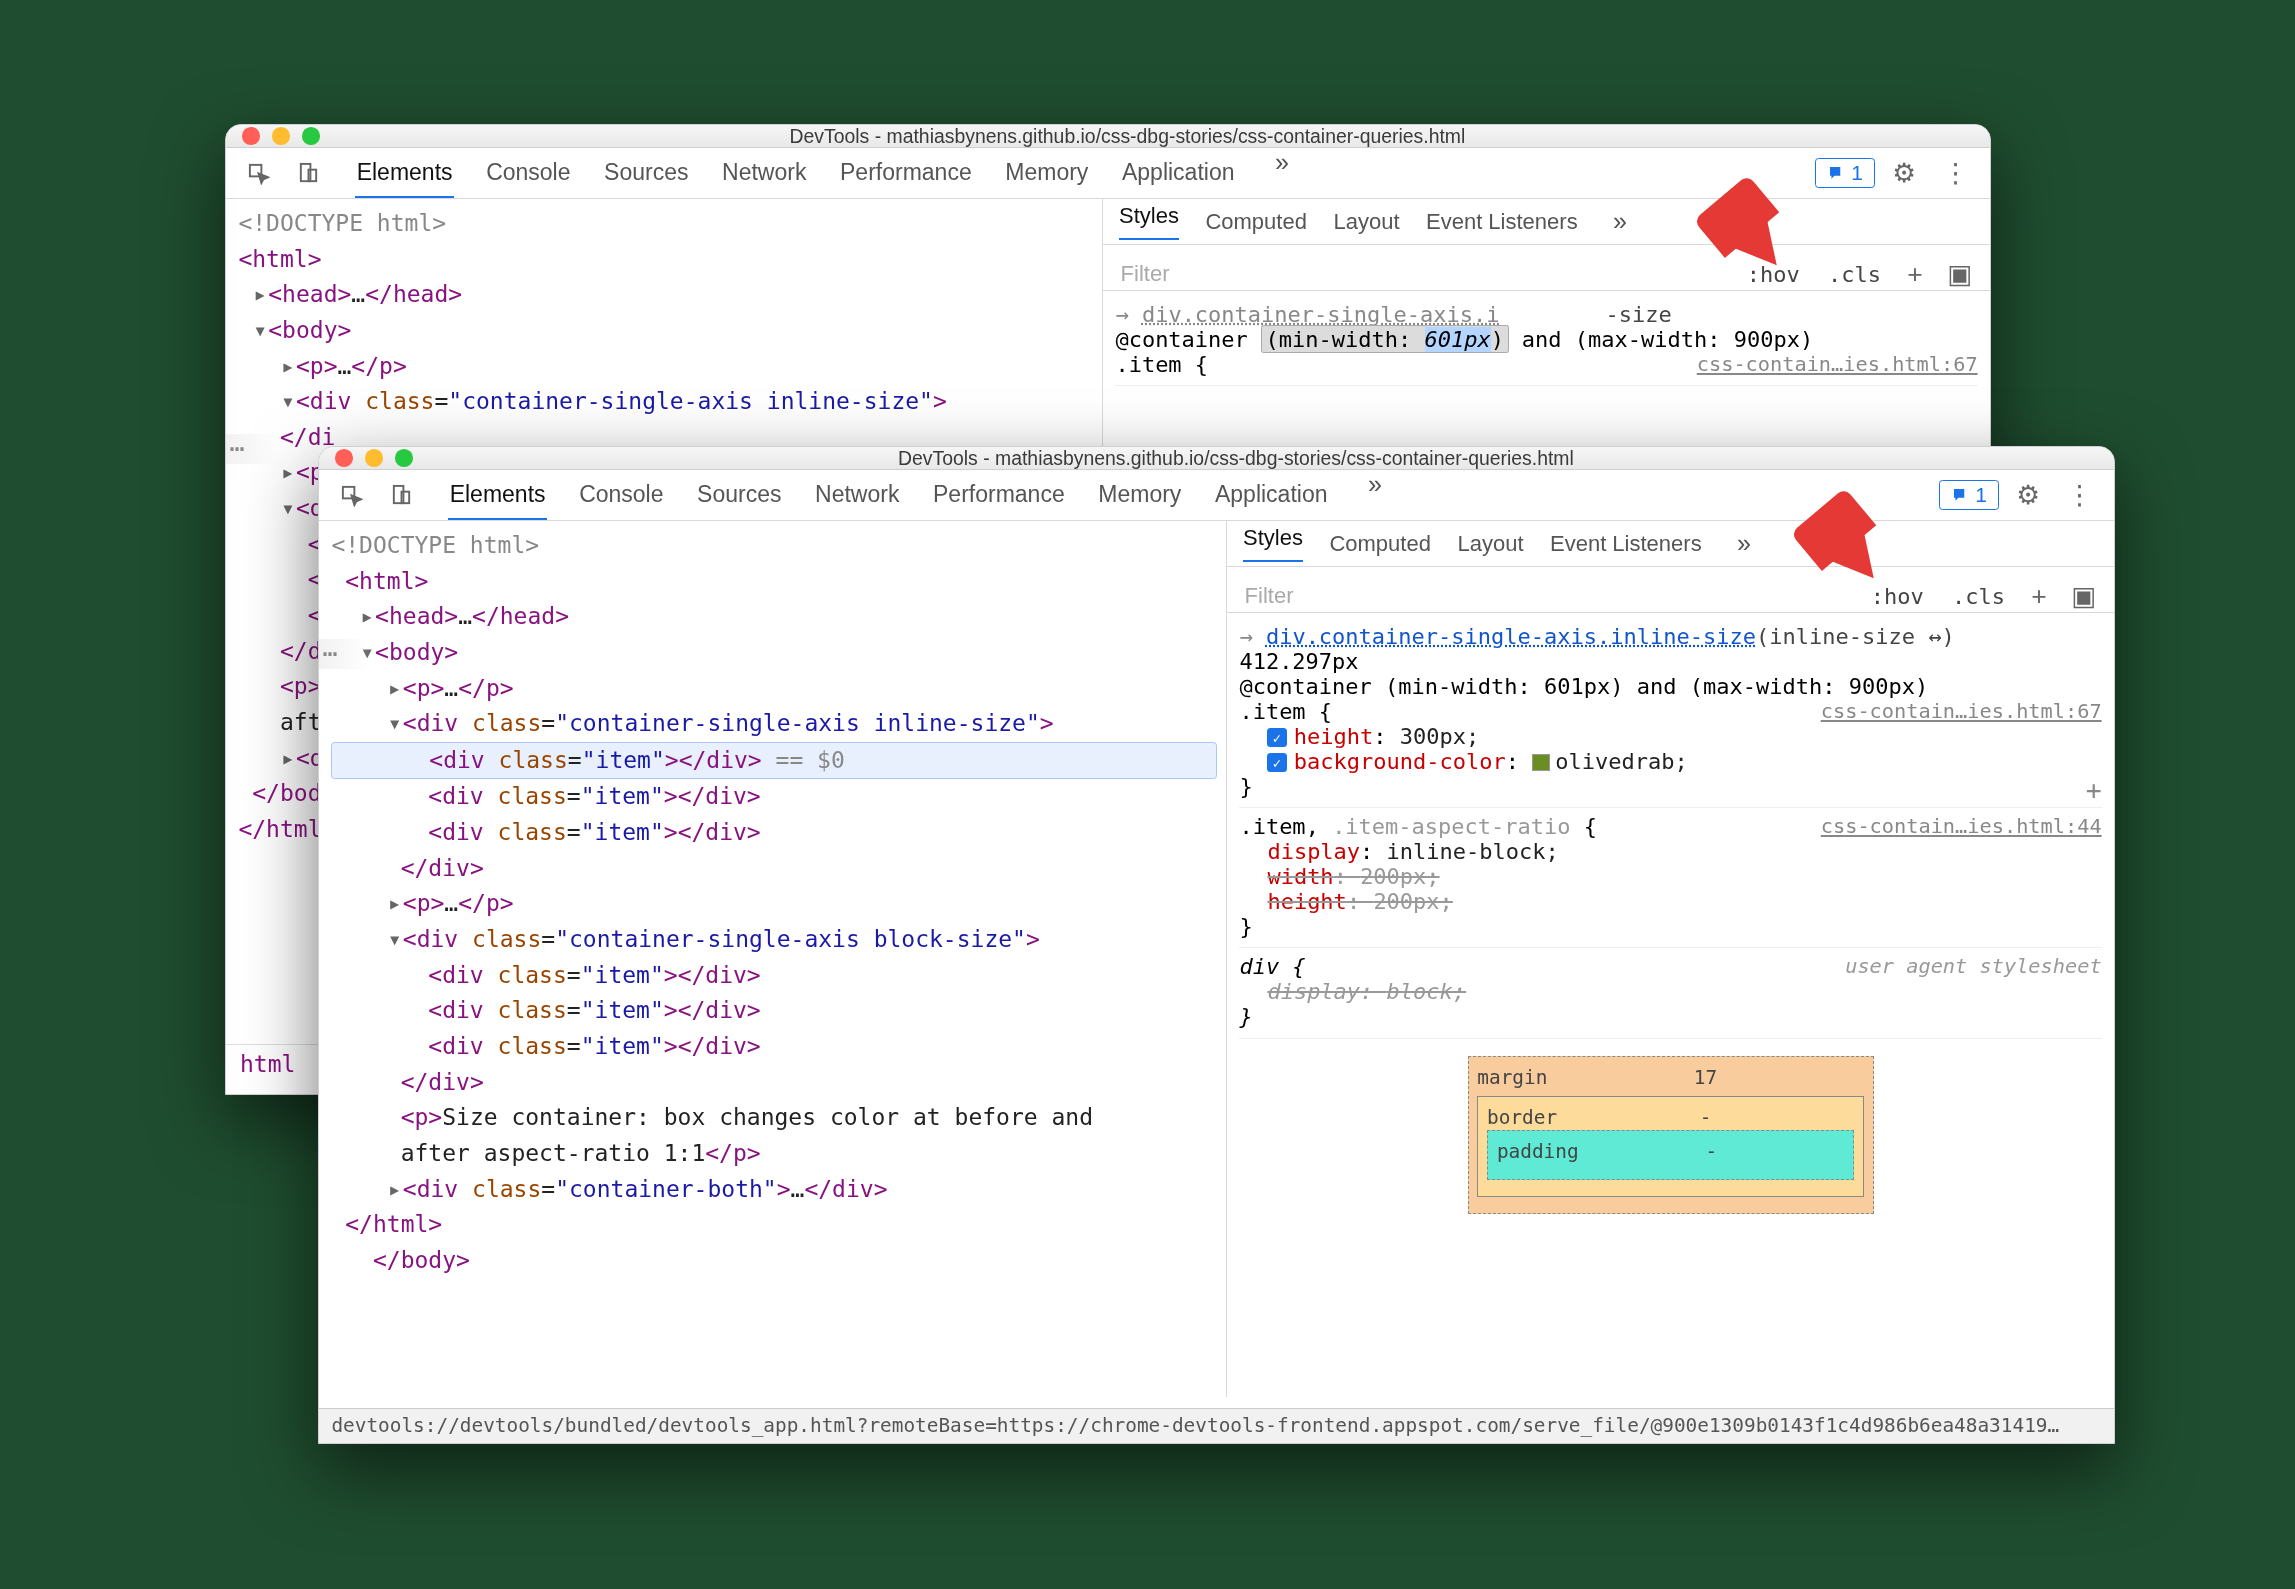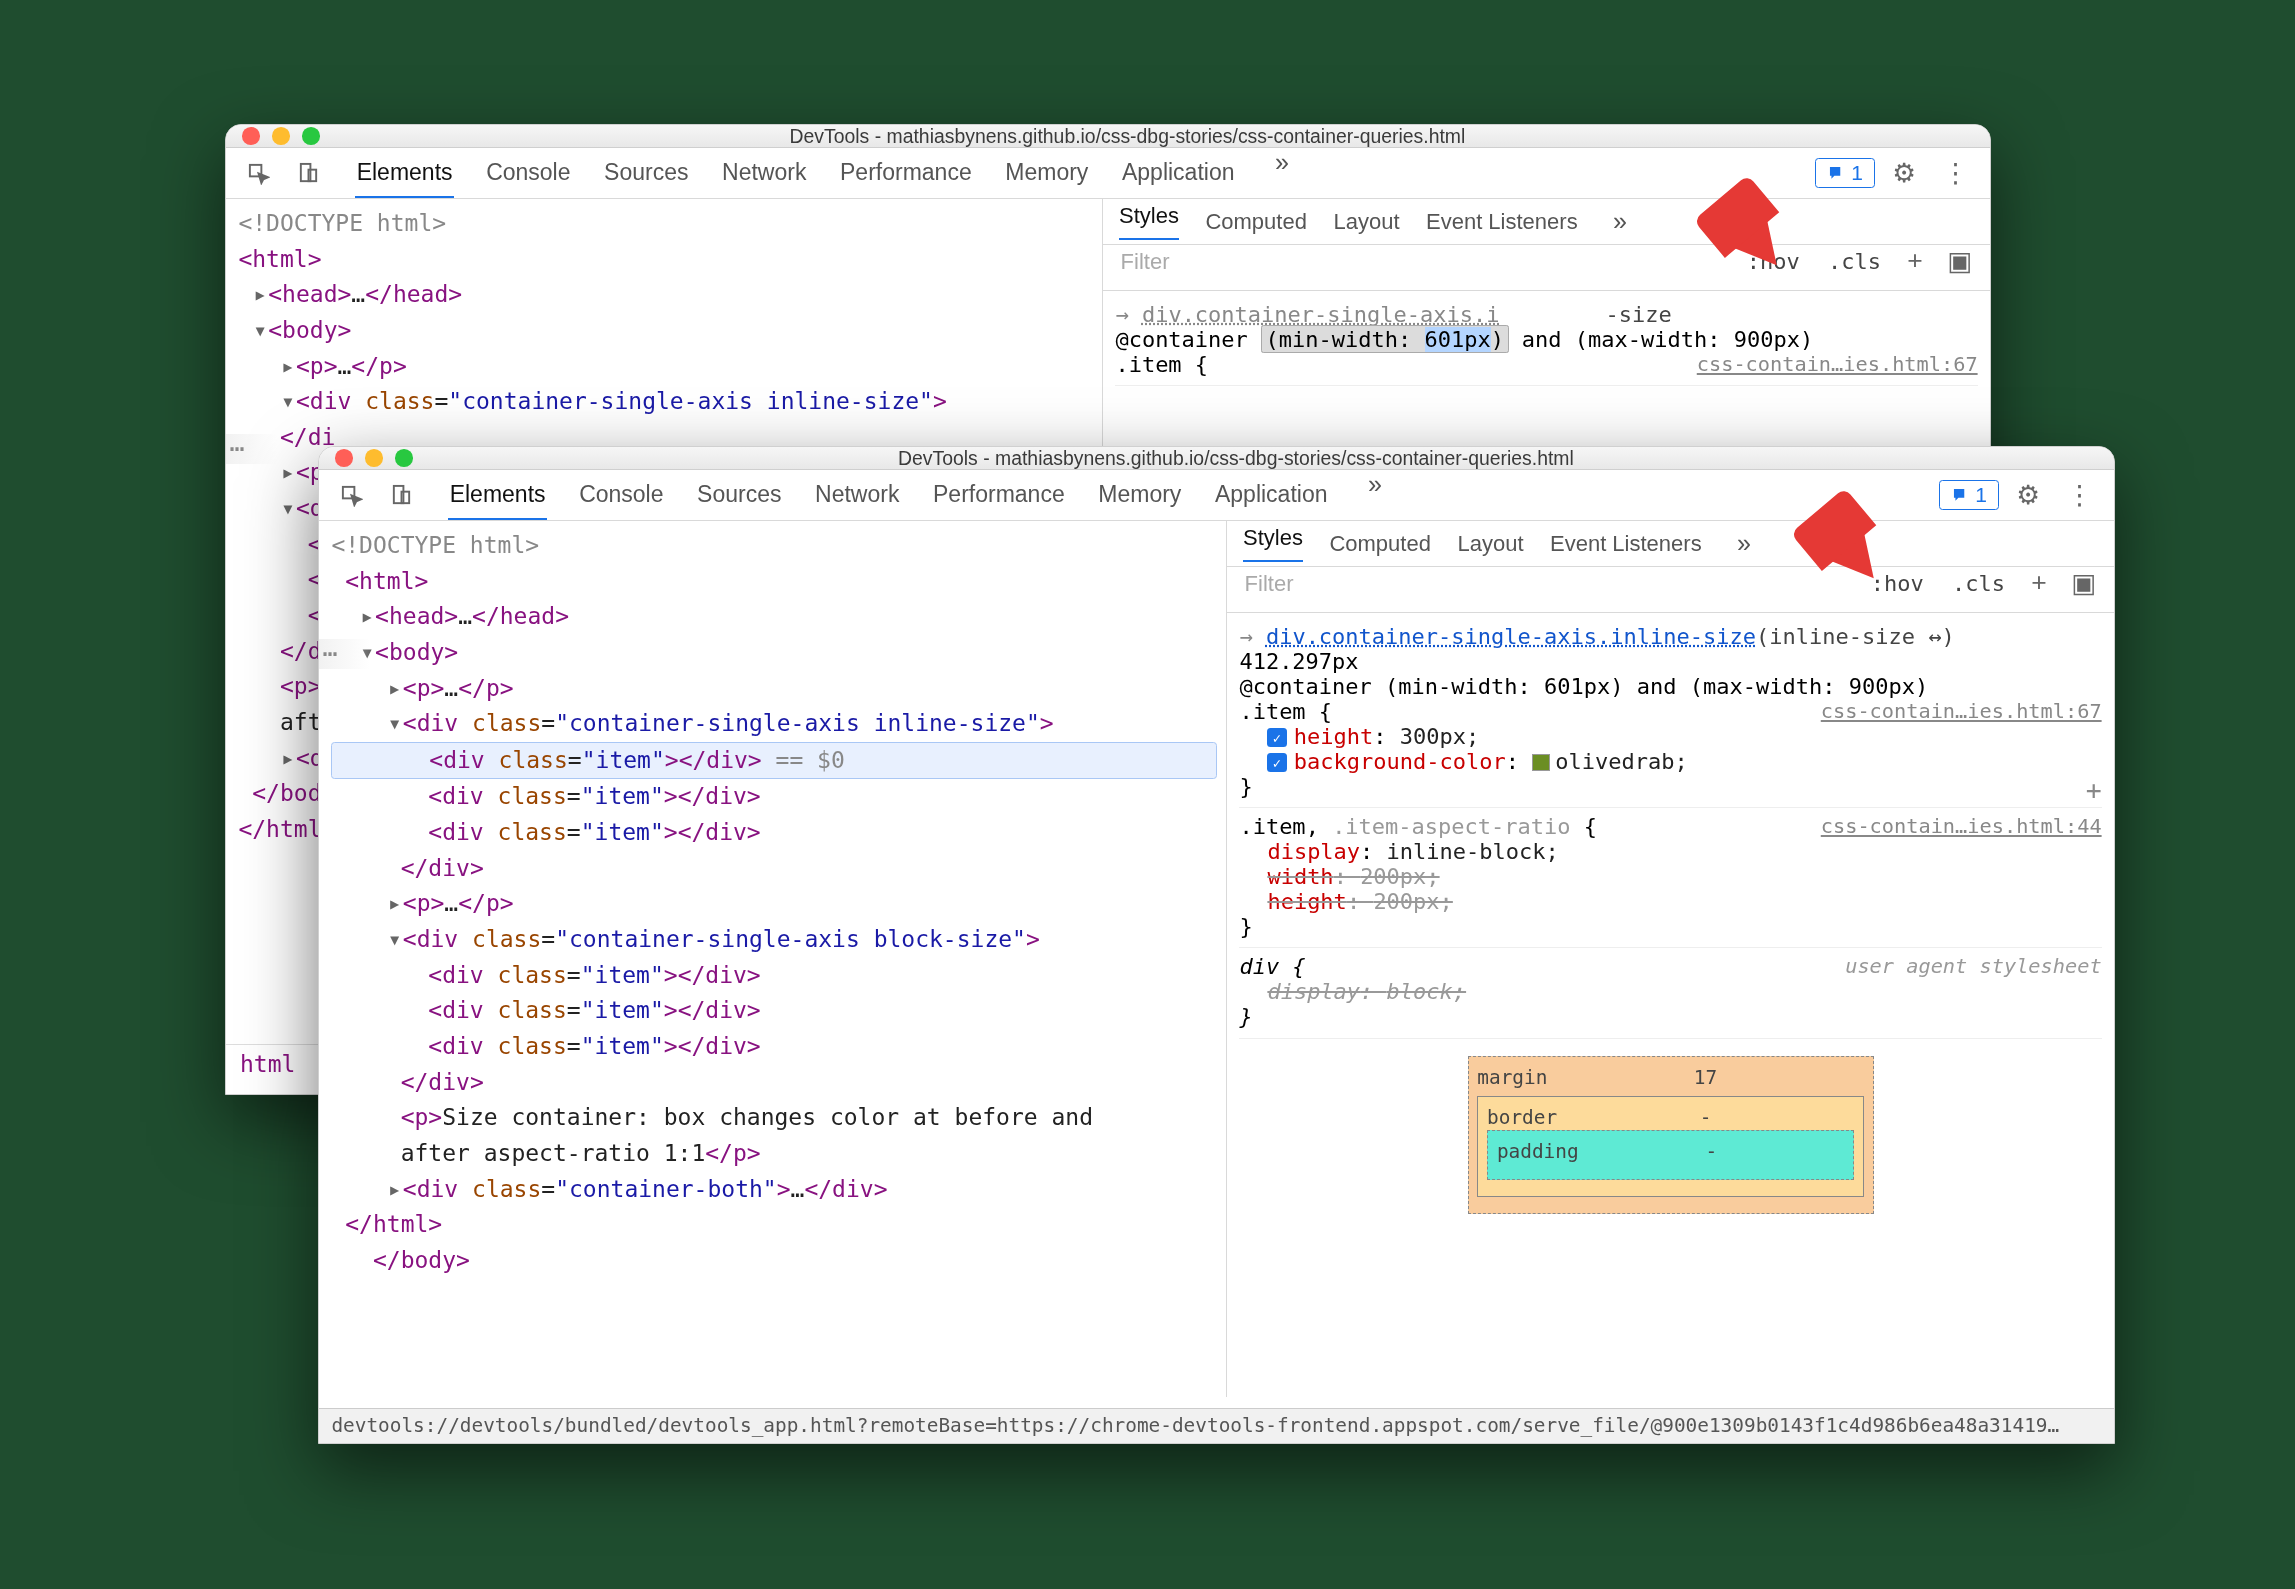--- a/index.html
+++ b/index.html
@@ -67,21 +67,21 @@
 .crumbs {
   height: 39px; border-top: 0.9px solid #ddd; display: flex; align-items: center;
   padding: 0 14px; color: #881280; font-size: 23px; gap: 26.5px;
 }
 .subtabs {
   display: flex; align-items: center; gap: 26.5px; padding: 0 16px;
   height: 46px; border-bottom: 0.9px solid #d9d9d9; font-size: 22px; color: #555;
 }
 .subtab.active { color: #111; border-bottom: 2.6px solid #1a73e8; padding-bottom: 8.8px; }
 .filterbar {
-  height: 46px; border-bottom: 0.9px solid #d9d9d9; display: flex; align-items: flex-start;
+  height: 46px; border-bottom: 0.9px solid #d9d9d9; display: flex; align-items: flex-end;
   padding: 0 10.6px; color: #888; font-size: 22px; gap: 10.6px;
 }
 .filter-input { flex: 1; color: #aaa; padding: 3.5px 7px; }
 .hov-cls { color: #444; padding: 3.5px 8.8px; }
 .plus-btn, .panel-btn { color: #666; padding: 0 7px; font-size: 26.5px; }
 .styles { padding: 5.3px 12.4px; overflow: auto; font-size: 22px; }
 .styles .sel { color: #444; }
 .styles .sel .pfx { color: #888; }
 .styles a { color: #1155cc; text-decoration: underline dotted; }
 .styles .linklight { color: #888; text-decoration: underline dotted; }
@@ -206,21 +206,21 @@
       <div class="filterbar">
         <span class="filter-input">Filter</span>
         <span class="hov-cls mono">:hov</span>
         <span class="hov-cls mono">.cls</span>
         <span class="plus-btn">+</span>
         <span class="panel-btn">▣</span>
       </div>
       <div class="styles mono">
         <div class="rule">
           <div class="sel"><span class="pfx">→ </span><span class="linklight">div.container-single-axis.i</span>&nbsp;&nbsp;&nbsp;&nbsp;&nbsp;&nbsp;&nbsp;&nbsp;-size</div>
-          <div>@container <span class="container-highlight">(min-width: <span style="background:#b4d5ff;">601px</span>)</span> and (max-width: 900px)</div>
+          <div>@container <span class="container-highlight">(min-width: <span style="background:#b4d5ff;font-style:italic;">601px</span>)</span> and (max-width: 900px)</div>
           <div><span class="src">css-contain…ies.html:67</span><span>.item {</span></div>
         </div>
       </div>
 
       <div class="arrow" style="top:97px; right:203px;"></div>
     </div>
   </div>
 </div>
 
 <div class="window win-front">

